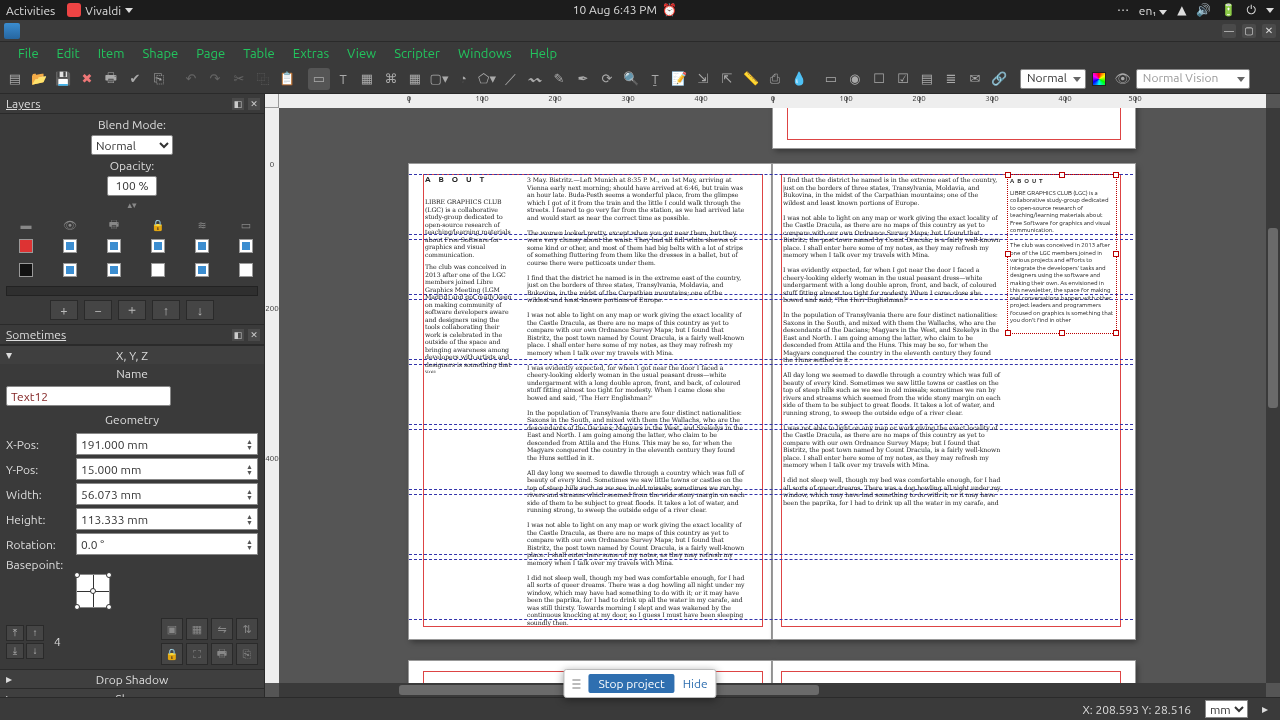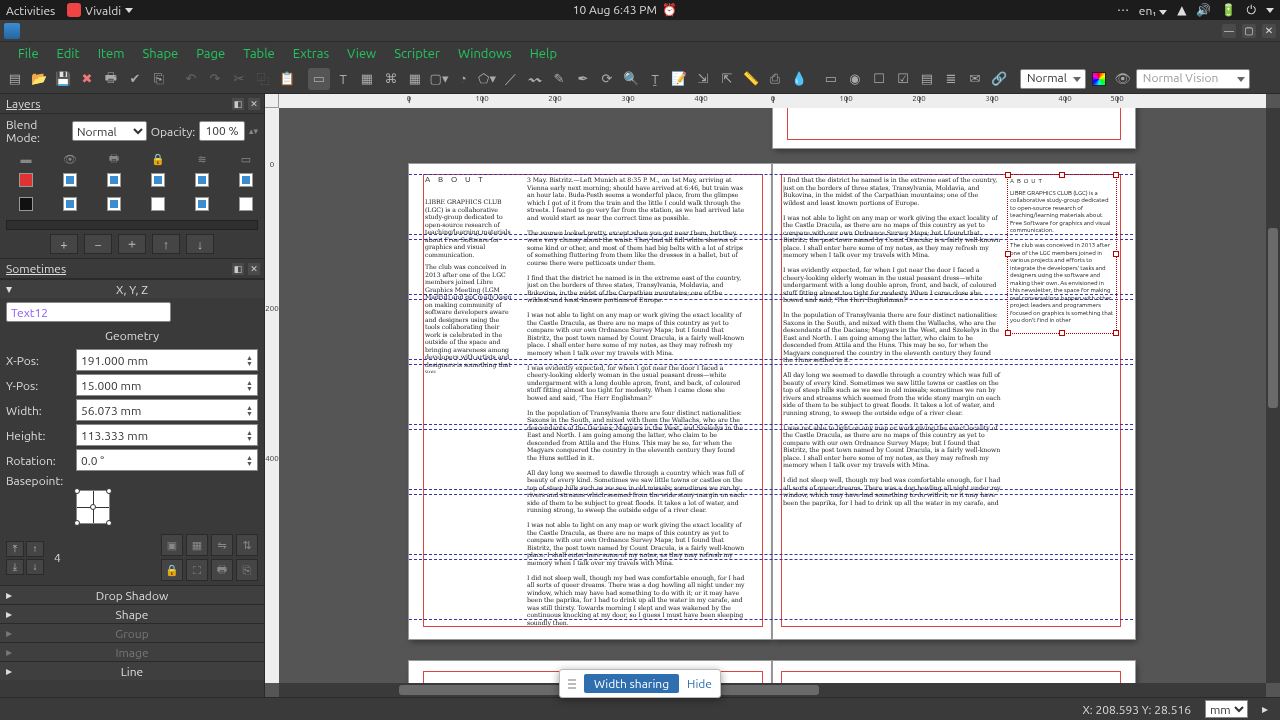--- a/index.html
+++ b/index.html
@@ -35,21 +35,21 @@
   .main { position:absolute; top:94px; bottom:23px; left:0; right:0; display:flex; }
 
   
   .left-col { width:265px; background:#3a3a3a; display:flex; flex-direction:column; border-right:1px solid #2a2a2a;}
 
   .panel-header { height:20px; background:#3a3a3a; display:flex; align-items:center; padding:0 6px; color:#ddd; font-size:12px; border-bottom:1px solid #2a2a2a; position:relative;text-decoration:underline;}
   .panel-header .close { position:absolute; right:4px; display:flex; gap:4px;}
   .panel-header .hb { width:12px; height:12px; background:#4a4a4a; display:flex; align-items:center; justify-content:center; font-size:9px; color:#ccc;}
 
   .layers-body { padding:4px 6px; border-bottom:1px solid #2a2a2a;}
-  .layers-row1 { display:flex; align-items:center; gap:4px; }
+  .layers-row1 { display:flex; align-items:center; gap:4px; flex-direction:column;}
   .layers-row1 label { font-size:12px; color:#ddd;}
   .layers-row1 select, .layers-row1 .opsel { background:#fff; color:#333; border:1px solid #888; font-size:12px; height:20px; border-radius:2px;}
   .layers-row1 select { width:82px;}
   .layers-row1 .opsel { width:50px; text-align:center; line-height:18px;}
   .layers-icons { display:grid; grid-template-columns: repeat(6, 40px); gap:4px; margin:6px 0 2px 0;}
   .lih { height:18px; display:flex; align-items:center; justify-content:center; font-size:11px; color:#888;}
   .layers-table { display:grid; grid-template-columns: repeat(6, 40px); gap:4px;}
   .lcell { height:20px; display:flex; align-items:center; justify-content:center;}
   .cbox { width:14px; height:14px; background:#fff; border:1px solid #999; display:flex; align-items:center; justify-content:center;}
   .cbox.on::after { content:""; width:8px; height:8px; background:#3b8dd0;}
@@ -57,21 +57,21 @@
   .cbox.blackon { background:#111;}
   .layers-scroll { height:10px; background:#2f2f2f; margin-top:6px; border:1px solid #222;}
   .layers-btnrow { display:flex; gap:6px; margin-top:4px; justify-content:center;}
   .lbtn { width:28px; height:20px; background:#454545; border:1px solid #2a2a2a; display:flex; align-items:center; justify-content:center; font-size:13px; color:#bbb;}
 
   .props-body { flex:1; display:flex; flex-direction:column; overflow:hidden;}
   .prop-sec { border-top:1px solid #2a2a2a;}
   .prop-sec .sec-h { height:18px; display:flex; align-items:center; justify-content:center; font-size:12px; color:#ddd; background:#3f3f3f; position:relative;}
   .prop-sec .sec-h .arrow { position:absolute; left:6px; }
   .prop-sec.dim .sec-h { color:#777;}
-  .name-input { margin:4px 6px; height:20px; background:#fff; color:#8b5cf6; border:1px solid #888; font-size:12px; padding:2px 4px; border-radius:2px;}
+  .name-input { margin:4px 6px; height:20px; background:#fff; color:#7f1d1d; border:1px solid #888; font-size:12px; padding:2px 4px; border-radius:2px;}
   .geo-body { padding:2px 6px 6px 6px;}
   .geo-row { display:flex; align-items:center; margin:3px 0;}
   .geo-row label { width:70px; font-size:12px; color:#ddd;}
   .geo-row .spin { flex:1; height:20px; background:#fff; color:#333; border:1px solid #888; font-size:12px; padding:10px 4px; display:flex; align-items:center; justify-content:space-between;}
   .geo-row .spin .ud { display:flex; flex-direction:column; gap:0; margin-left:4px;}
   .geo-row .spin .ud span { font-size:7px; line-height:6px; color:#555;}
   .basept { width:34px; height:34px; border:1px solid #888; background:#fff; position:relative; margin-left:70px;}
   .basept .dot{position:absolute; width:6px; height:6px; border:1px solid #333; border-radius:50%; background:#fff;}
   .basept .dot.tl{top:-3px; left:-3px;} .basept .dot.tr{top:-3px; right:-3px;}
   .basept .dot.bl{bottom:-3px; left:-3px;} .basept .dot.br{bottom:-3px; right:-3px;}
@@ -108,21 +108,21 @@
 
   
   .sel-frame { position:absolute; border:1px dotted #b00; background:rgba(255,255,255,0);}
   .sel-handles .h { position:absolute; width:6px; height:6px; background:#fff; border:1px solid #b00;}
   .sel-handles .h.tl{top:-3px;left:-3px}.sel-handles .h.tr{top:-3px;right:-3px}
   .sel-handles .h.bl{bottom:-3px;left:-3px}.sel-handles .h.br{bottom:-3px;right:-3px}
   .sel-handles .h.tc{top:-3px;left:50%;margin-left:-3px}.sel-handles .h.bc{bottom:-3px;left:50%;margin-left:-3px}
   .sel-handles .h.lc{left:-3px;top:50%;margin-top:-3px}.sel-handles .h.rc{right:-3px;top:50%;margin-top:-3px}
 
   .body-text { font-size:6.2px; line-height:7.5px; color:#222; letter-spacing:-0.05px; font-family: "DejaVu Serif", serif;}
-  .ab { font-size:8px; font-weight:normal; letter-spacing:3px;}
+  .ab { font-size:8px; font-weight:bold; letter-spacing:3px;}
   .textframe { position:absolute; overflow:hidden; }
 
   .scroll-v { position:absolute; top:14px; right:0; bottom:14px; width:14px; background:#3a3a3a;}
   .scroll-v .thumb { position:absolute; left:2px; right:2px; top:120px; height:180px; background:#6a6a6a; border-radius:3px;}
   .scroll-h { position:absolute; left:14px; right:14px; bottom:0; height:14px; background:#3a3a3a;}
   .scroll-h .thumb { position:absolute; top:2px; bottom:2px; left:120px; width:420px; background:#6a6a6a; border-radius:3px;}
 
   
   .status-bar { position:absolute; bottom:0; left:0; right:0; height:23px; background:#3a3a3a; border-top:1px solid #2a2a2a; display:flex; align-items:center; justify-content:flex-end; padding:0 6px; gap:8px; color:#ddd; font-size:12px;}
   .status-bar .cell { padding:0 6px;}
@@ -322,20 +322,21 @@
           <div class="hb">◧</div>
           <div class="hb">✕</div>
         </div>
     </div>
     <div class="props-body">
       <div class="prop-sec">
         <div class="sec-h">
             <span class="arrow">▾</span>
             <span>X, Y, Z</span>
           </div>
+        <div class="sec-h" style="background:#3a3a3a">Name</div>
         <input class="name-input" value="Text12" style="">
         <div class="sec-h" style="background:#3a3a3a">Geometry</div>
         <div class="geo-body">
           <div class="geo-row">
               <label>X-Pos:</label>
               <div class="spin">
                 <span>191.000 mm</span>
                 <div class="ud">
                   <span>▲</span>
                   <span>▼</span>
@@ -457,21 +458,21 @@
       <div class="tick" style="left:130px">0</div>
       <div class="tick" style="left:203px">100</div>
       <div class="tick" style="left:276px">200</div>
       <div class="tick" style="left:349px">300</div>
       <div class="tick" style="left:422px">400</div>
       <div class="tick" style="left:494px">0</div>
       <div class="tick" style="left:567px">100</div>
       <div class="tick" style="left:640px">200</div>
       <div class="tick" style="left:713px">300</div>
       <div class="tick" style="left:786px">400</div>
-      <div class="tick" style="left:838px">500</div>
+      <div class="tick" style="left:856px">500</div>
     </div>
     <div class="ruler-v">
       <div class="tick" style="top:56px">0</div>
       <div class="tick" style="top:200px">200</div>
       <div class="tick" style="top:350px">400</div>
     </div>
     <div class="canvas-inner">
 
       <div class="page page-top-R">
         <div class="margin" style="top:8px;left:14px;right:14px;bottom:8px"></div>
@@ -600,15 +601,15 @@
   <select><option>mm</option></select>
   <div class="cell">▸</div>
 </div>
 
 <div class="share-bar">
   <div class="grip">
       <span></span>
       <span></span>
       <span></span>
     </div>
-  <button class="stop">Width sharing</button>
+  <button class="stop">Stop project</button>
   <span class="hide">Hide</span>
 </div>
 
 </body></html>

